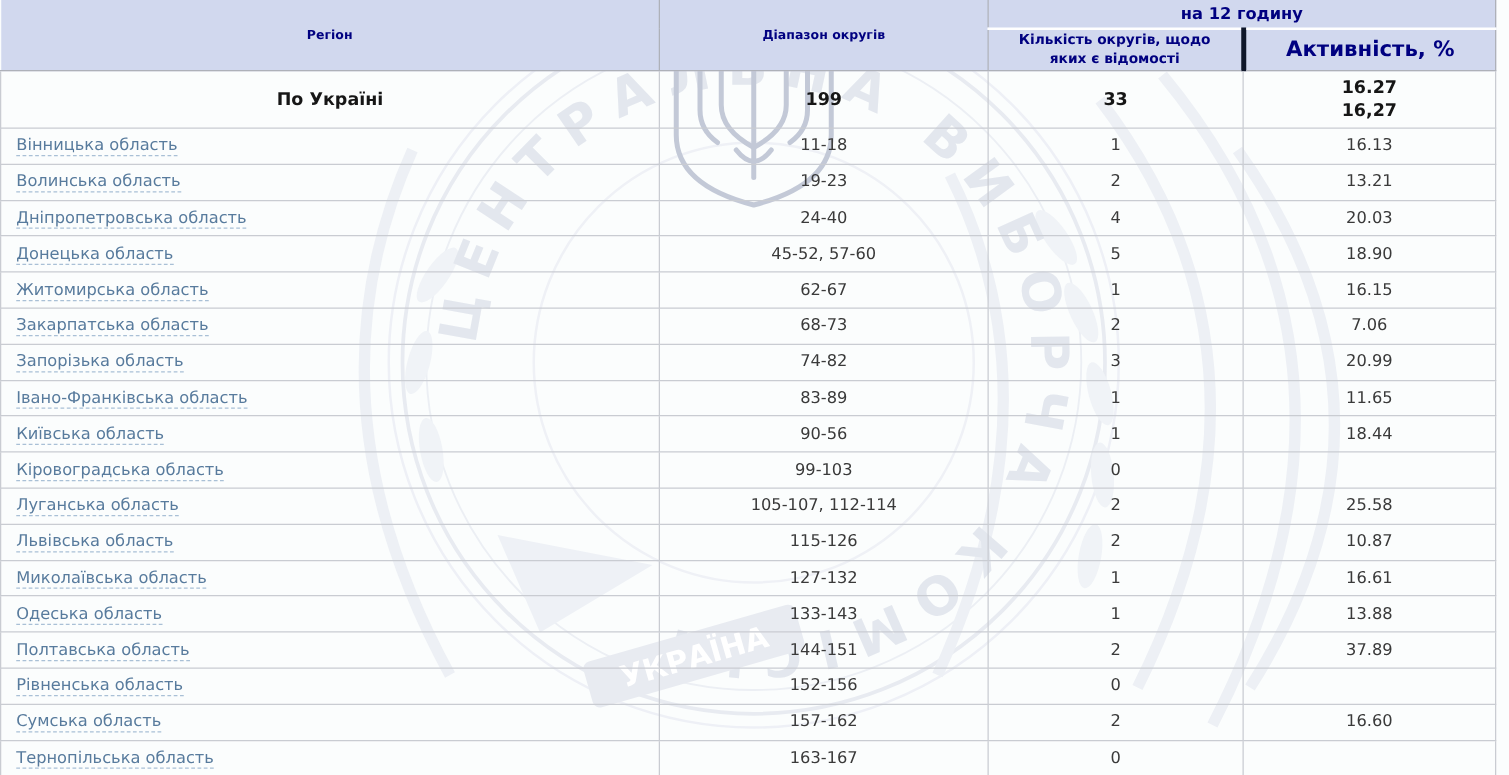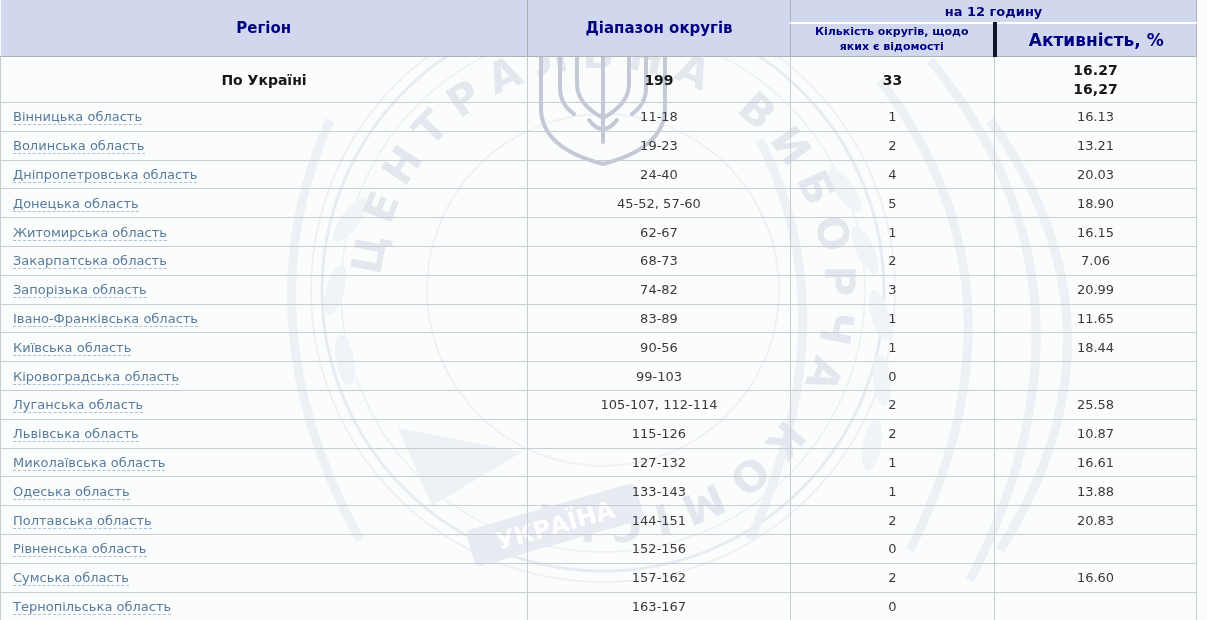--- a/index.html
+++ b/index.html
@@ -29,21 +29,21 @@
   }
   .h{
     background:var(--header_bg);
     color:var(--header_text);
     font-weight:bold;
     text-align:center;
     vertical-align:middle;
     padding:0 0;
   }
   .region-h,.range-h{
-    font-size:15px;
+    font-size:10px;
     border:1px solid var(--header_line);
     border-top:none;border-left:none;
   }
   .group-h{
     font-size:13px;
     height:22px;
     border-right:1px solid var(--header_line);
     border-bottom:2px solid #ffffff;
   }
   .known-h{
@@ -249,21 +249,21 @@
         <tr class="data-row">
           <td class="c region-c"><a class="rlink" href="#">Одеська область</a></td>
           <td class="c">133-143</td>
           <td class="c">1</td>
           <td class="c">13.88</td>
         </tr>
         <tr class="data-row">
           <td class="c region-c"><a class="rlink" href="#">Полтавська область</a></td>
           <td class="c">144-151</td>
           <td class="c">2</td>
-          <td class="c">20.83</td>
+          <td class="c">37.89</td>
         </tr>
         <tr class="data-row">
           <td class="c region-c"><a class="rlink" href="#">Рівненська область</a></td>
           <td class="c">152-156</td>
           <td class="c">0</td>
           <td class="c"></td>
         </tr>
         <tr class="data-row">
           <td class="c region-c"><a class="rlink" href="#">Сумська область</a></td>
           <td class="c">157-162</td>

